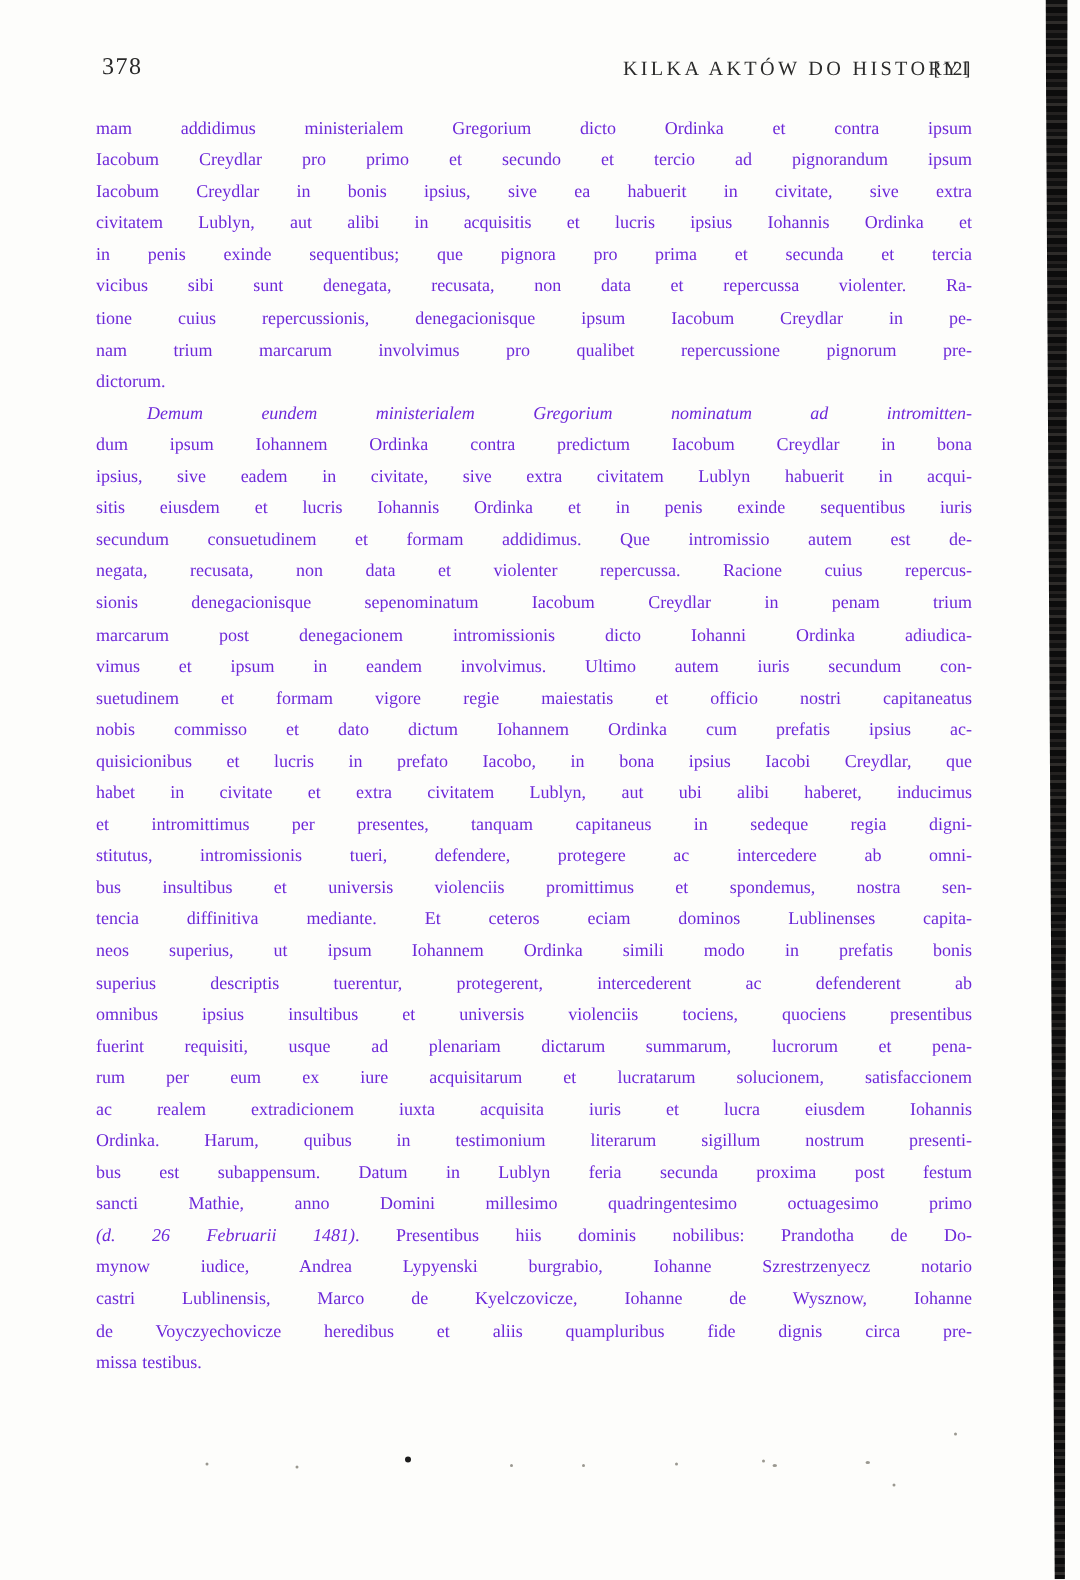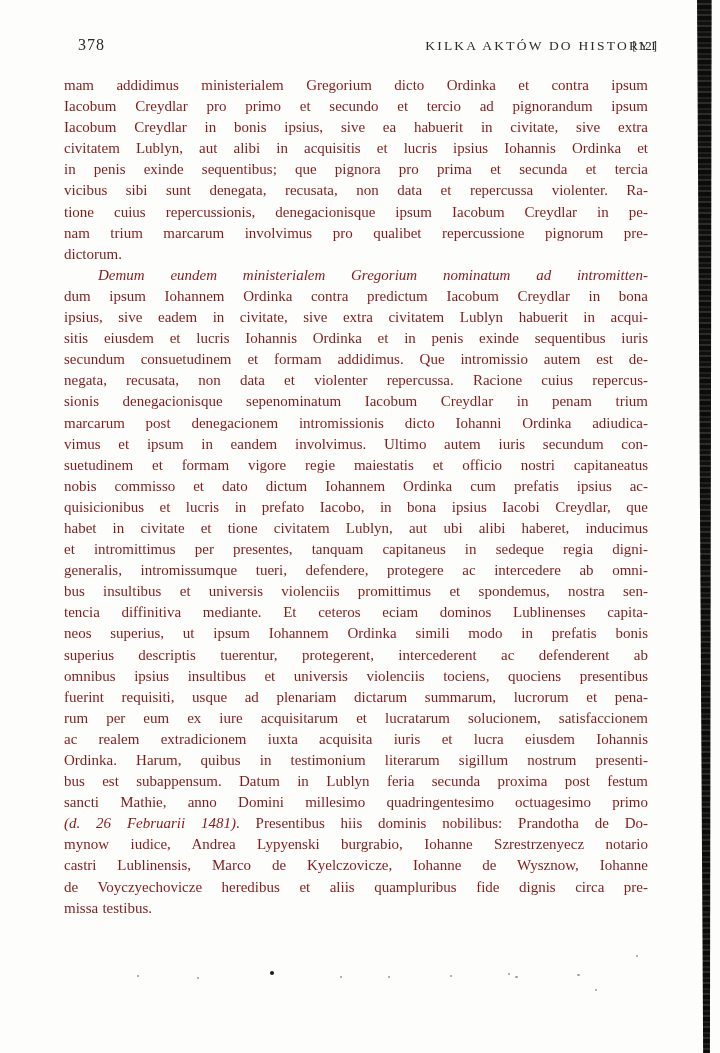--- a/index.html
+++ b/index.html
@@ -13,21 +13,20 @@
     color: #242424;
   }
 
   
   .page-header {
     position: absolute;
     left: 64px;
     top: 36px;
     width: 584px;
     height: 22px;
-    margin-left: 10px;
   }
   .page-number {
     position: absolute;
     left: 4px;
     top: 0;
     font-size: 16px;
     letter-spacing: 1px;
     color: #2a2a2a;
   }
   .running-title {
@@ -49,23 +48,23 @@
     letter-spacing: 1px;
     color: #2b2b2b;
   }
 
   
   .document-body {
     position: absolute;
     left: 64px;
     top: 75px;
     width: 584px;
-    font-size: 15px;
+    font-size: 12px;
     line-height: 21.1px;
-    color: #7f1d1d;
+    color: #6d28d9;
     word-spacing: 0.5px;
   }
   .paragraph { margin: 0; }
   .text-line {
     text-align: justify;
     text-align-last: justify;
     -moz-text-align-last: justify;
     white-space: normal;
   }
   .text-line.last-line {
@@ -127,23 +126,23 @@
       <div class="text-line">ipsius, sive eadem in civitate, sive extra civitatem Lublyn habuerit in acqui-</div>
       <div class="text-line">sitis eiusdem et lucris Iohannis Ordinka et in penis exinde sequentibus iuris</div>
       <div class="text-line">secundum consuetudinem et formam addidimus. Que intromissio autem est de-</div>
       <div class="text-line">negata, recusata, non data et violenter repercussa. Racione cuius repercus-</div>
       <div class="text-line">sionis denegacionisque sepenominatum Iacobum Creydlar in penam trium</div>
       <div class="text-line">marcarum post denegacionem intromissionis dicto Iohanni Ordinka adiudica-</div>
       <div class="text-line">vimus et ipsum in eandem involvimus. Ultimo autem iuris secundum con-</div>
       <div class="text-line">suetudinem et formam vigore regie maiestatis et officio nostri capitaneatus</div>
       <div class="text-line">nobis commisso et dato dictum Iohannem Ordinka cum prefatis ipsius ac-</div>
       <div class="text-line">quisicionibus et lucris in prefato Iacobo, in bona ipsius Iacobi Creydlar, que</div>
-      <div class="text-line">habet in civitate et tione civitatem Lublyn, aut ubi alibi haberet, inducimus</div>
+      <div class="text-line">habet in civitate et extra civitatem Lublyn, aut ubi alibi haberet, inducimus</div>
       <div class="text-line">et intromittimus per presentes, tanquam capitaneus in sedeque regia digni-</div>
-      <div class="text-line">generalis, intromissumque tueri, defendere, protegere ac intercedere ab omni-</div>
+      <div class="text-line">stitutus, intromissionis tueri, defendere, protegere ac intercedere ab omni-</div>
       <div class="text-line">bus insultibus et universis violenciis promittimus et spondemus, nostra sen-</div>
       <div class="text-line">tencia diffinitiva mediante. Et ceteros eciam dominos Lublinenses capita-</div>
       <div class="text-line">neos superius, ut ipsum Iohannem Ordinka simili modo in prefatis bonis</div>
       <div class="text-line">superius descriptis tuerentur, protegerent, intercederent ac defenderent ab</div>
       <div class="text-line">omnibus ipsius insultibus et universis violenciis tociens, quociens presentibus</div>
       <div class="text-line">fuerint requisiti, usque ad plenariam dictarum summarum, lucrorum et pena-</div>
       <div class="text-line">rum per eum ex iure acquisitarum et lucratarum solucionem, satisfaccionem</div>
       <div class="text-line">ac realem extradicionem iuxta acquisita iuris et lucra eiusdem Iohannis</div>
       <div class="text-line">Ordinka. Harum, quibus in testimonium literarum sigillum nostrum presenti-</div>
       <div class="text-line">bus est subappensum. Datum in Lublyn feria secunda proxima post festum</div>

